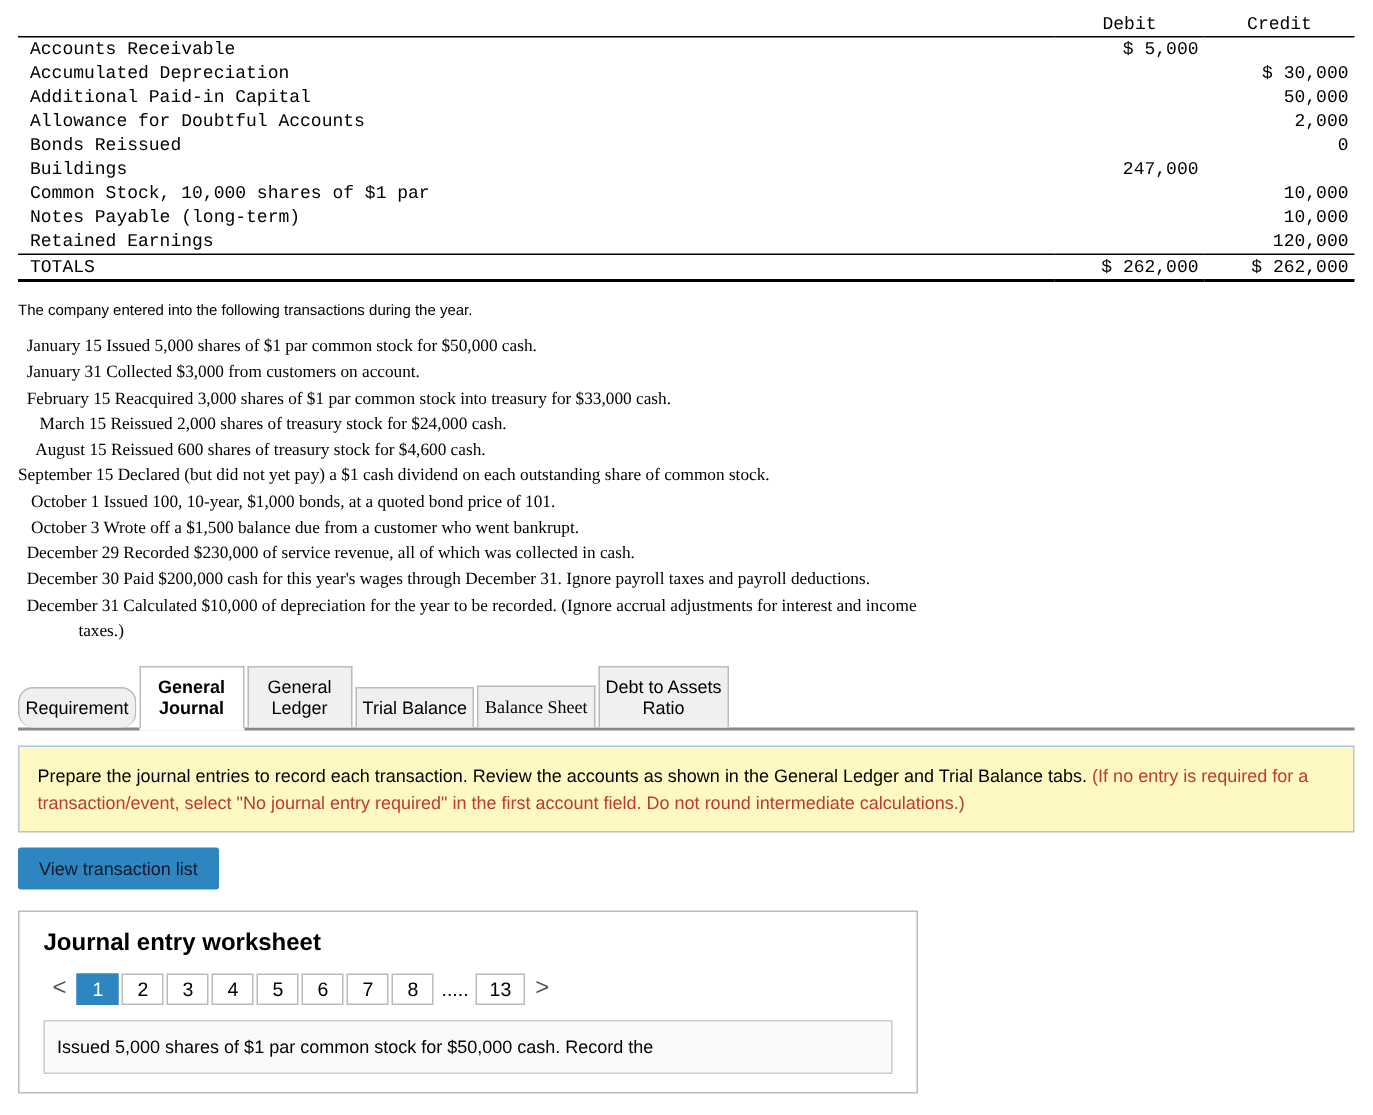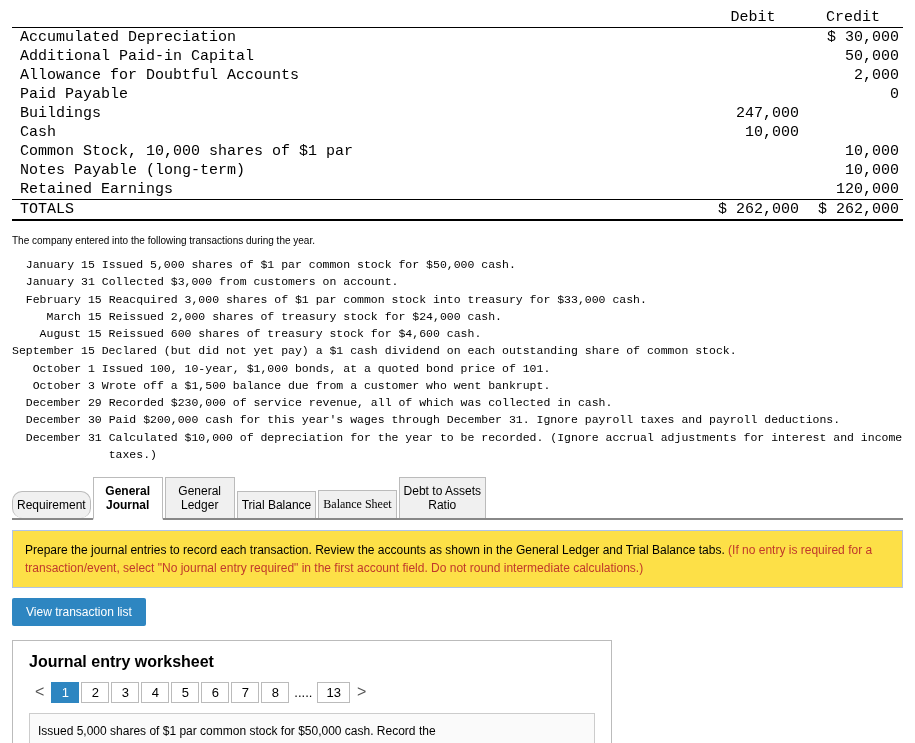--- a/index.html
+++ b/index.html
@@ -14,21 +14,21 @@
     }
     .page-wrapper {
       padding: 8px 12px;
     }
 
     
     .trial-balance-table {
       width: 100%;
       border-collapse: collapse;
       margin-bottom: 14px;
-      font-size: 15px;
+      font-size: 12px;
     }
     .trial-balance-table th {
       text-align: center;
       font-weight: normal;
       padding: 1px 4px;
       border-bottom: 1px solid #000;
     }
     .trial-balance-table td {
       padding: 1px 4px;
     }
@@ -51,21 +51,21 @@
     .intro-text {
       font-size: 10px;
       font-family: Arial, sans-serif;
       margin-bottom: 10px;
       color: #000;
     }
 
     
     .transactions-block {
       font-size: 11.5px;
-      font-family: Liberation Mono, monospace;
+      font-family: Liberation Serif, serif;
       line-height: 1.5;
       margin-bottom: 14px;
       white-space: pre-wrap;
     }
 
     
     .tabs-container {
       display: flex;
       align-items: flex-end;
       border-bottom: 2px solid #888;
@@ -86,35 +86,35 @@
     .tab.active {
       background: #fff;
       border-bottom: 2px solid #fff;
       font-weight: bold;
       margin-bottom: -2px;
       z-index: 1;
     }
 
     
     .instruction-box {
-      background: #fde047;
+      background: #fef9c3;
       border: 1px solid #b0c4e8;
       padding: 10px 12px;
       font-family: Arial, sans-serif;
       font-size: 12px;
       line-height: 1.5;
       margin-bottom: 10px;
       color: #000;
     }
     .instruction-box span.red { color: #c0392b; }
 
     
     .btn-view-transactions {
       background: #2e86c1;
-      color: #ffffff;
+      color: #0f172a;
       border: none;
       padding: 7px 14px;
       font-size: 12px;
       font-family: Arial, sans-serif;
       cursor: pointer;
       margin-bottom: 14px;
       border-radius: 2px;
     }
 
     
@@ -179,48 +179,48 @@
   
   <table class="trial-balance-table">
     <thead>
       <tr>
         <th class="label"></th>
         <th class="col-debit">Debit</th>
         <th class="col-credit">Credit</th>
       </tr>
     </thead>
     <tbody id="trial-balance-body">
+    <tr>
+      <td class="label">Accounts Receivable</td>
+      <td class="amount">$ 5,000</td>
+      <td class="amount"></td>
+    </tr>
         <tr>
       <td class="label">Accumulated Depreciation</td>
       <td class="amount"></td>
       <td class="amount">$ 30,000</td>
     </tr>
         <tr>
       <td class="label">Additional Paid-in Capital</td>
       <td class="amount"></td>
       <td class="amount">50,000</td>
     </tr>
         <tr>
       <td class="label">Allowance for Doubtful Accounts</td>
       <td class="amount"></td>
       <td class="amount">2,000</td>
     </tr>
         <tr>
-      <td class="label">Paid Payable</td>
+      <td class="label">Bonds Reissued</td>
       <td class="amount"></td>
       <td class="amount">0</td>
     </tr>
         <tr>
       <td class="label">Buildings</td>
       <td class="amount">247,000</td>
-      <td class="amount"></td>
-    </tr>
-        <tr>
-      <td class="label">Cash</td>
-      <td class="amount">10,000</td>
       <td class="amount"></td>
     </tr>
         <tr>
       <td class="label">Common Stock, 10,000 shares of $1 par</td>
       <td class="amount"></td>
       <td class="amount">10,000</td>
     </tr>
         <tr>
       <td class="label">Notes Payable (long-term)</td>
       <td class="amount"></td>

